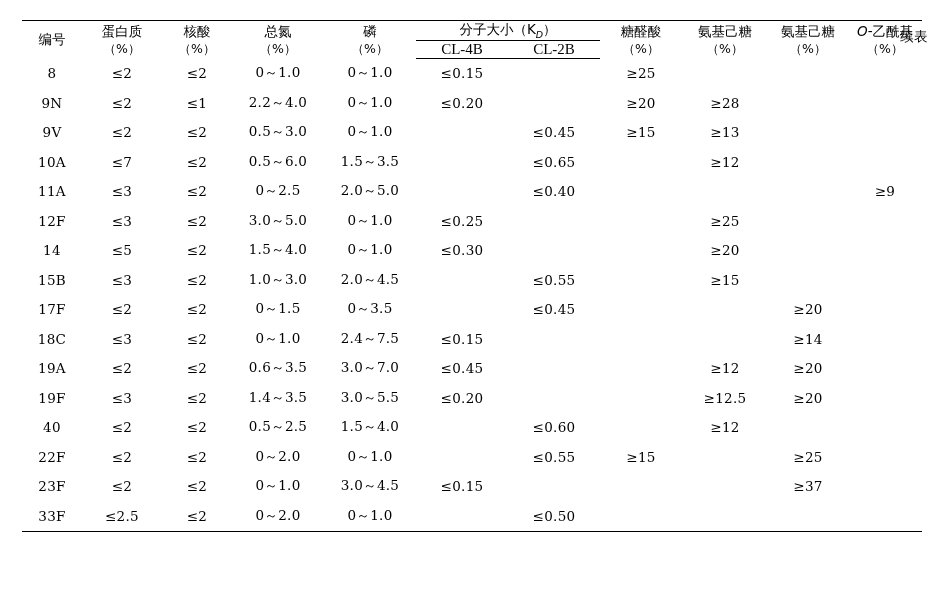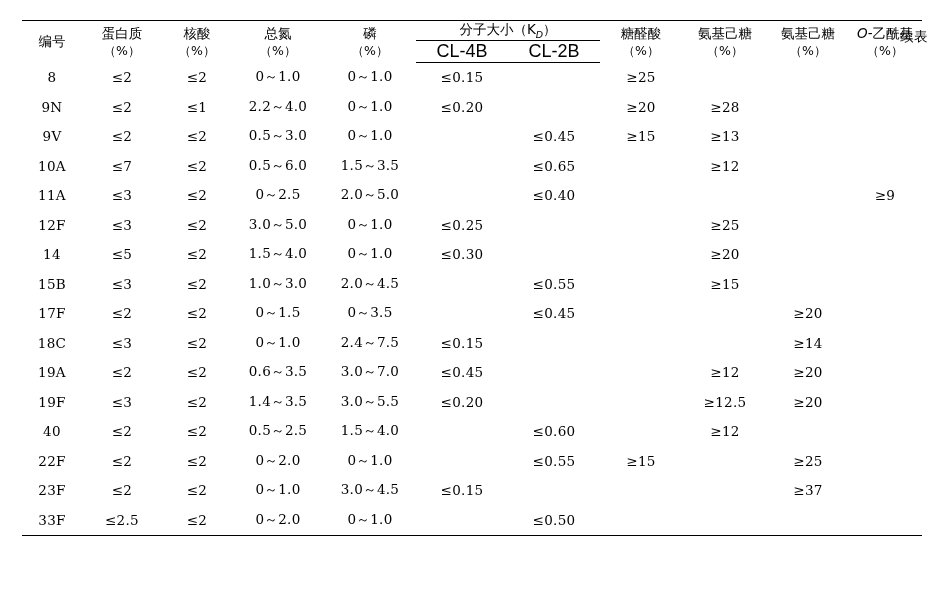--- a/index.html
+++ b/index.html
@@ -48,22 +48,22 @@
   .rule-top td {
     border-top: 1.6px solid #000;
   }
   .hdr-cell {
     font-family: "DejaVu Sans", sans-serif;
     font-size: 13.5px;
     line-height: 1.35;
     padding: 4px 2px 4px 2px;
   }
   .hdr-sub {
-    font-family: Liberation Sans, sans-serif;
-    font-size: 18px;
+    font-family: Liberation Serif, serif;
+    font-size: 15px;
     padding: 3px 2px 5px 2px;
   }
   .mol-group {
     border-bottom: 1px solid #000;
     font-family: "DejaVu Sans", sans-serif;
     font-size: 13.5px;
     padding: 4px 2px 3px 2px;
     margin-top: 48px;
   }
   .hdr-row-bottom td {

